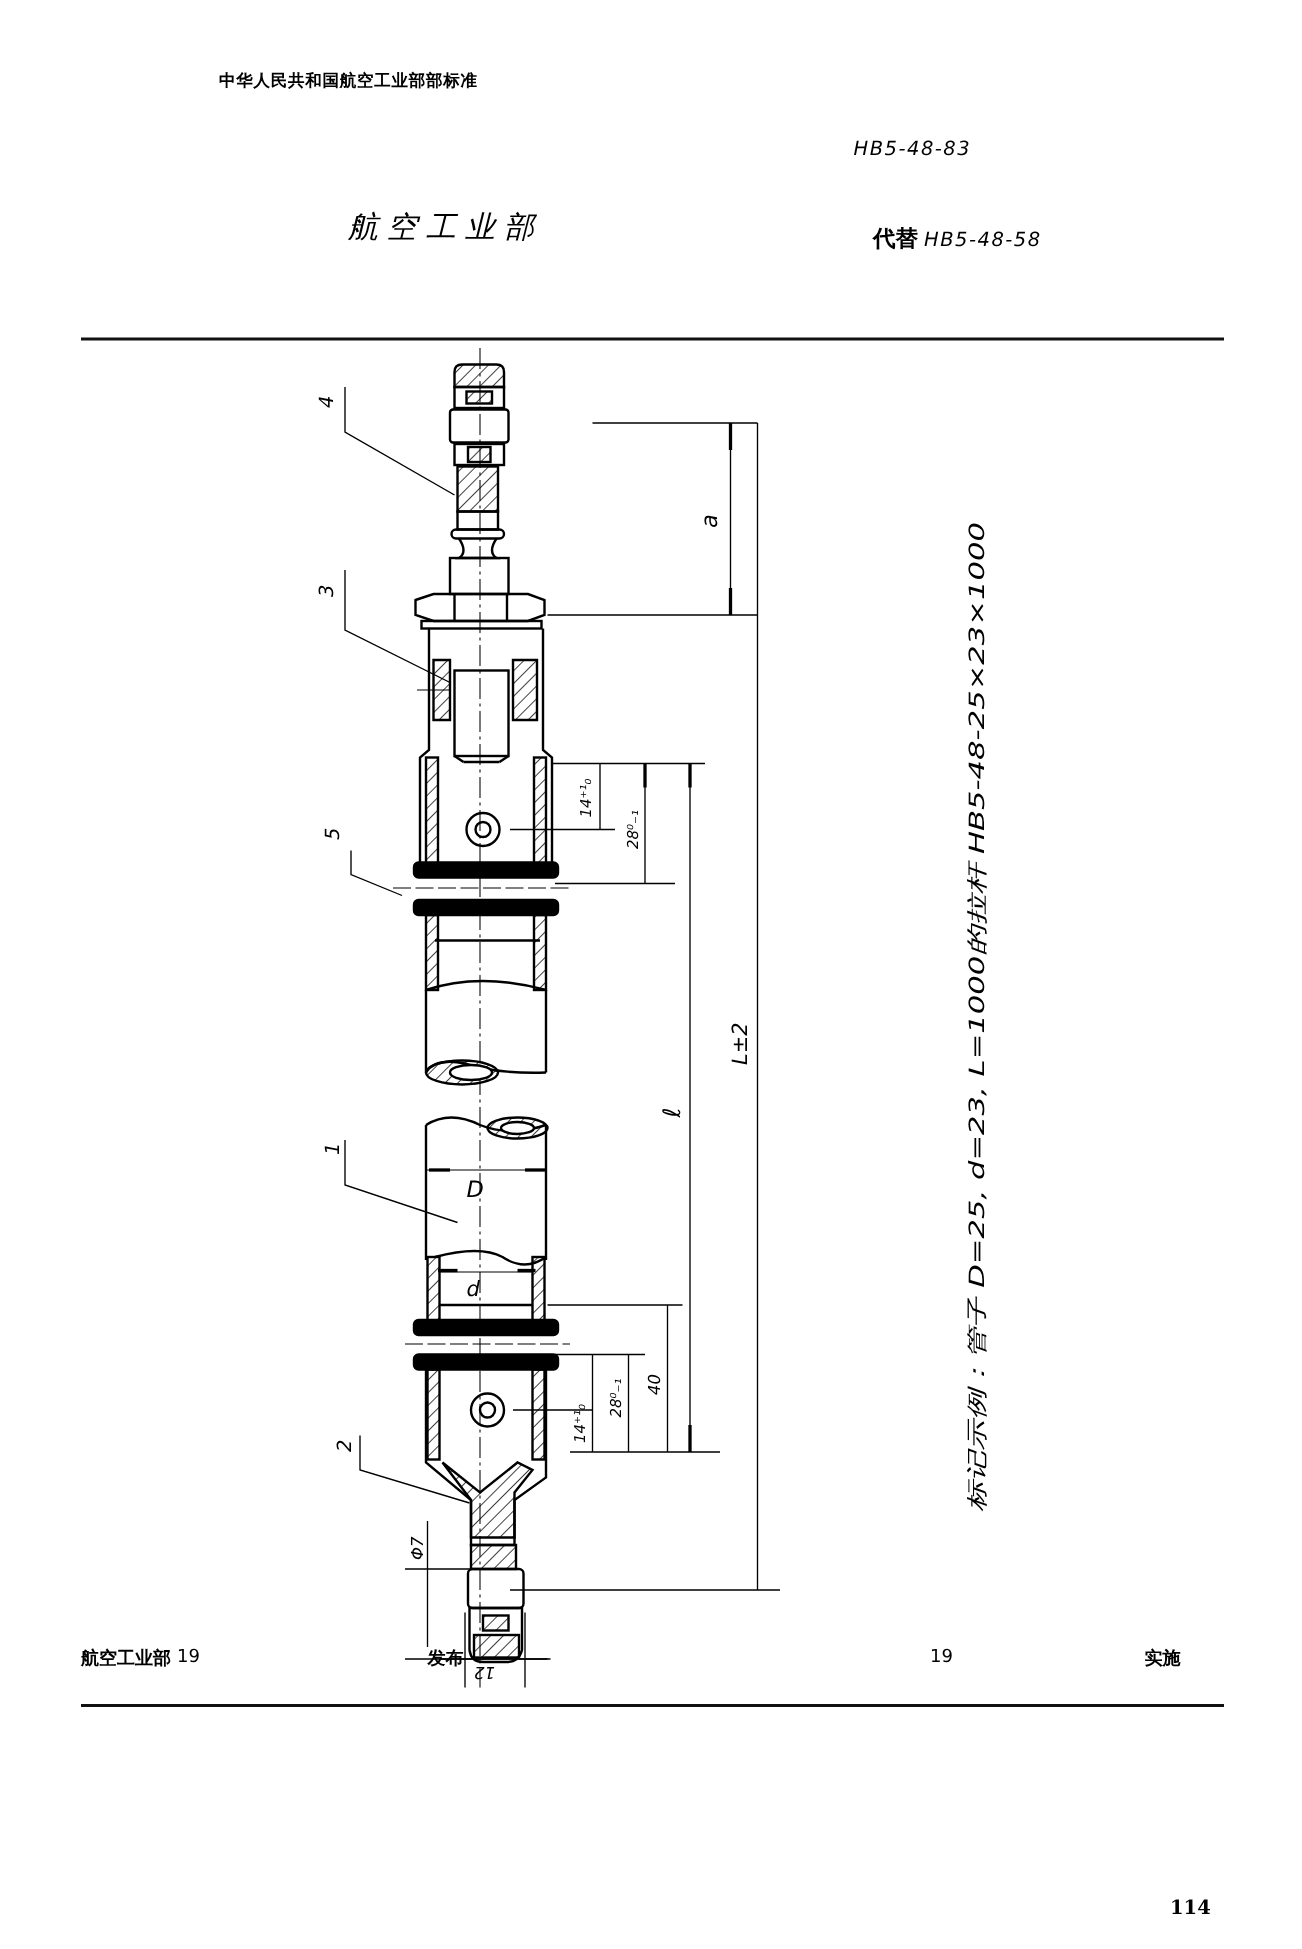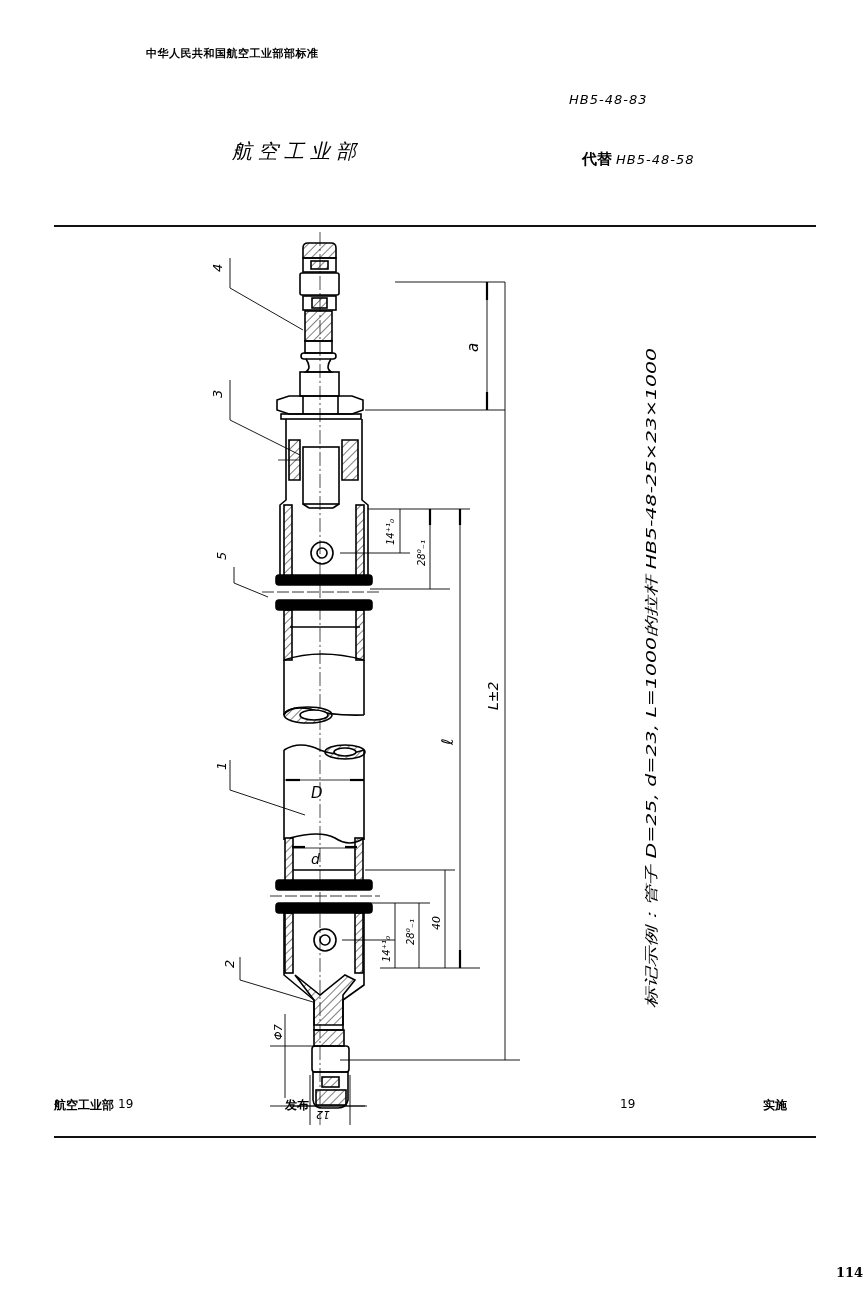--- a/index.html
+++ b/index.html
@@ -13,21 +13,21 @@
   .replaces .lbl { font-weight: bold; font-size: 15px; margin-right: 4px; }
   .replaces .val { font-style: italic; letter-spacing: 1px; }
   .rule-top { left: 54px; top: 225px; width: 762px; height: 2px; background: #111; }
   .rule-bottom { left: 54px; top: 1136px; width: 762px; height: 2px; background: #111; }
   .foot { top: 1097px; font-size: 12px; font-weight: bold; }
   .foot-issuer { left: 54px; }
   .foot-issue-year { left: 118px; font-weight: normal; }
   .foot-issue { left: 285px; }
   .foot-impl-year { left: 620px; font-weight: normal; }
   .foot-impl { left: 763px; }
-  .page-num { left: 836px; top: 1265px; font-family: "DejaVu Serif", serif; font-size: 13px; font-weight: bold; }
+  .page-num { left: 780px; top: 1265px; font-family: "DejaVu Serif", serif; font-size: 13px; font-weight: bold; }
   .drawing { left: 0; top: 0; width: 868px; height: 1299px; }
   .lbl-svg { font-family: "DejaVu Sans", sans-serif; font-style: italic; fill: #000; }
 </style>
 </head>
 <body>
 
 <div class="abs std-title">中华人民共和国航空工业部部标准</div>
 <div class="abs std-no">HB5-48-83</div>
 <div class="abs doc-title">航空工业部</div>
 <div class="abs replaces">

